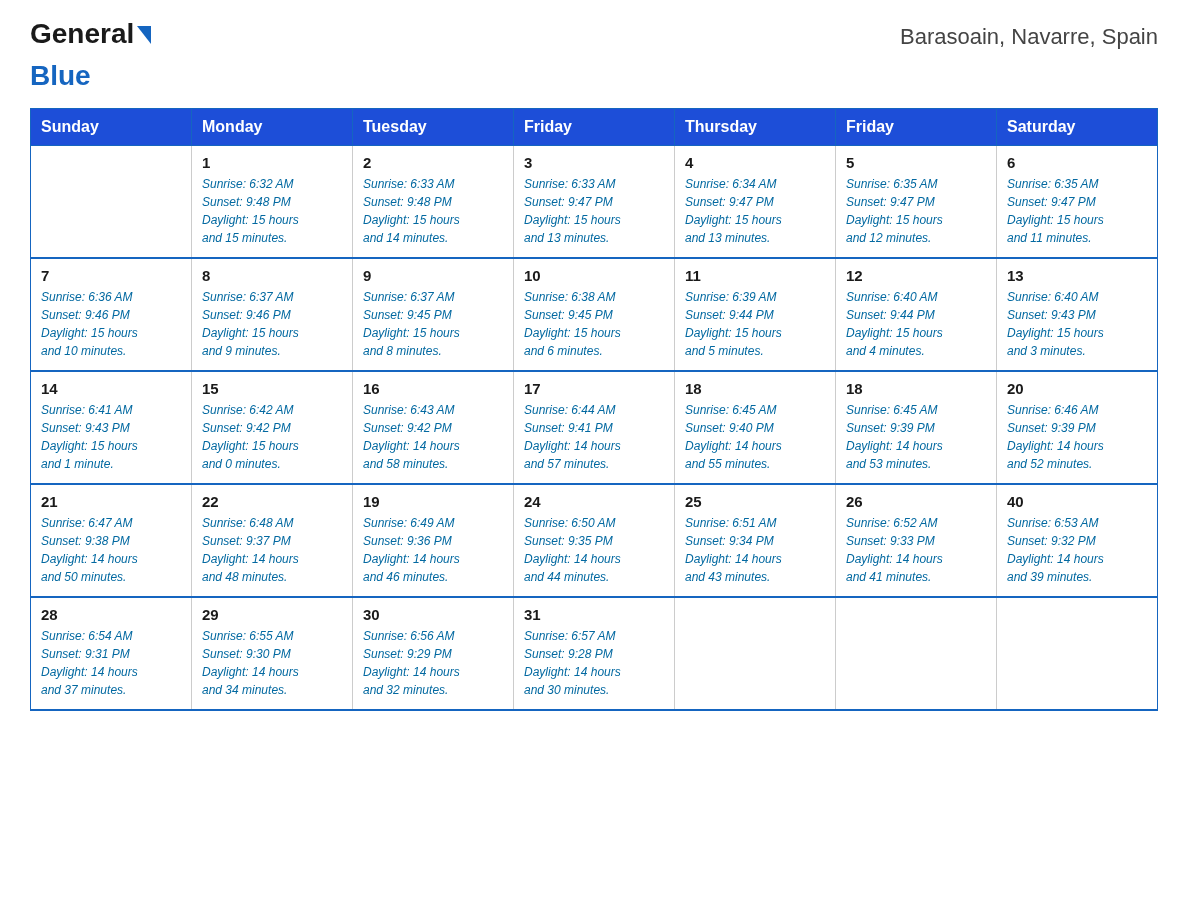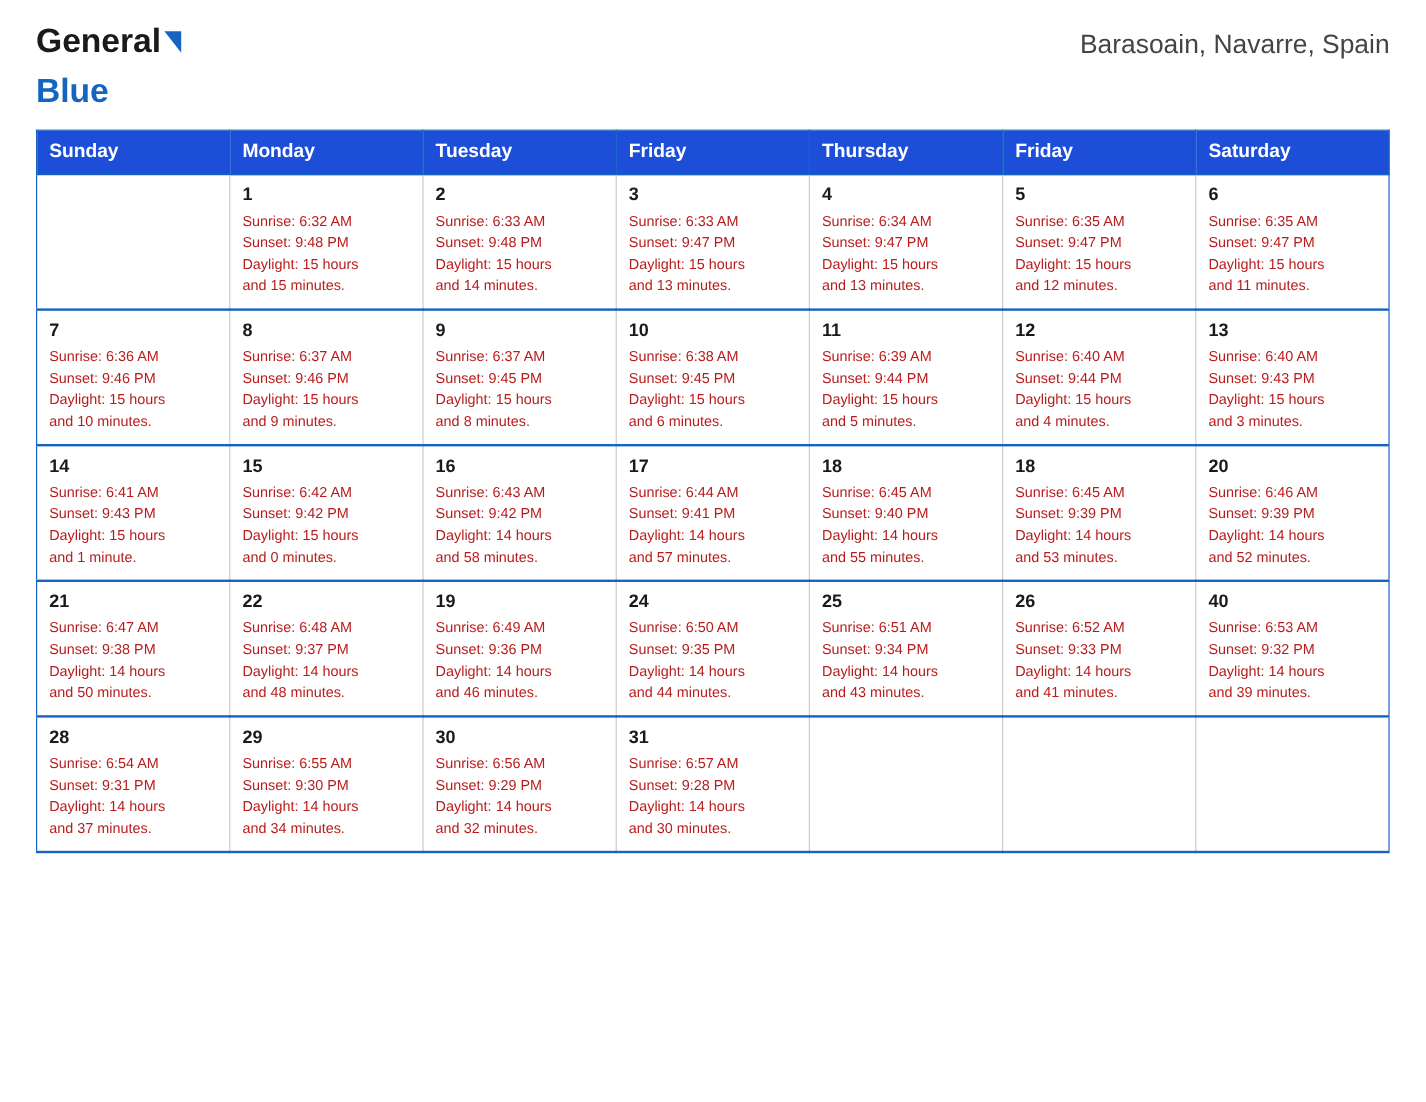--- a/index.html
+++ b/index.html
@@ -97,22 +97,23 @@
     }
     .day-number {
       font-size: 15px;
       font-weight: bold;
       color: #1a1a1a;
       display: block;
       margin-bottom: 4px;
     }
     .day-info {
       font-size: 12px;
-      color: #b91c1c;
+      color: #0369a1;
       line-height: 1.5;
+      font-style: italic;
     }
     .empty-cell {
       background: #fff;
     }
   </style>
 </head>
 <body>
 
 <div class="header">
   <div class="logo">

